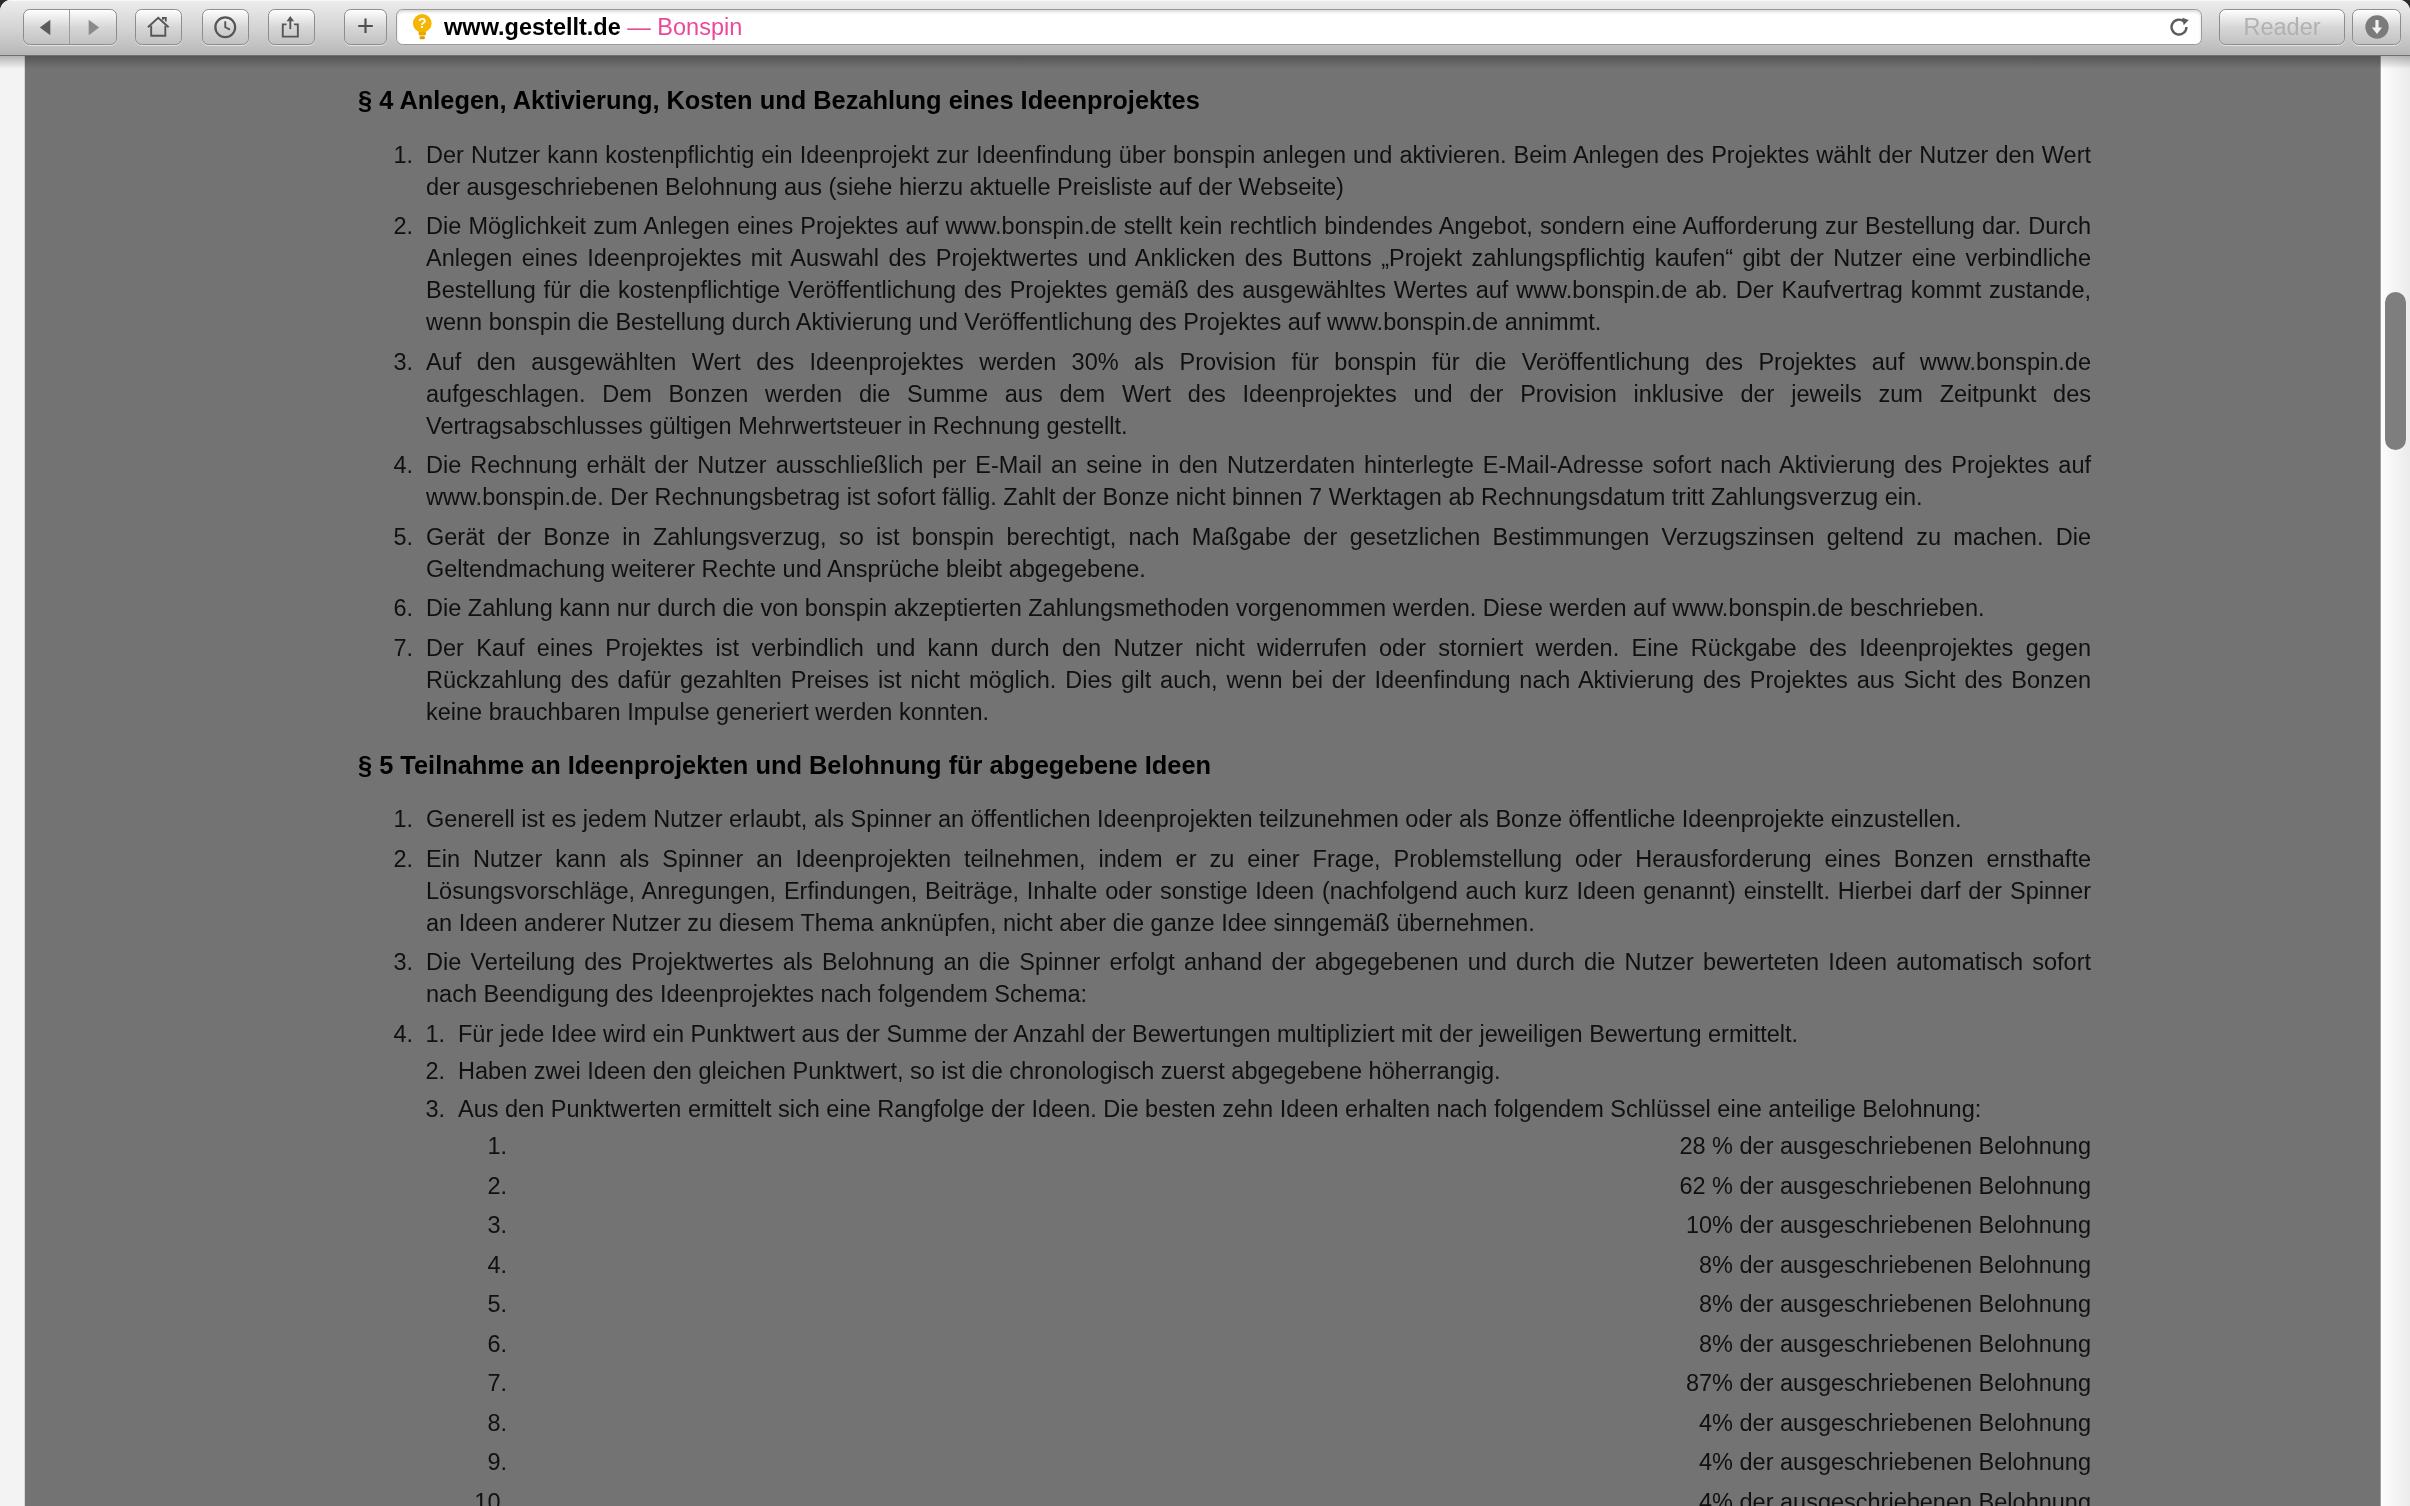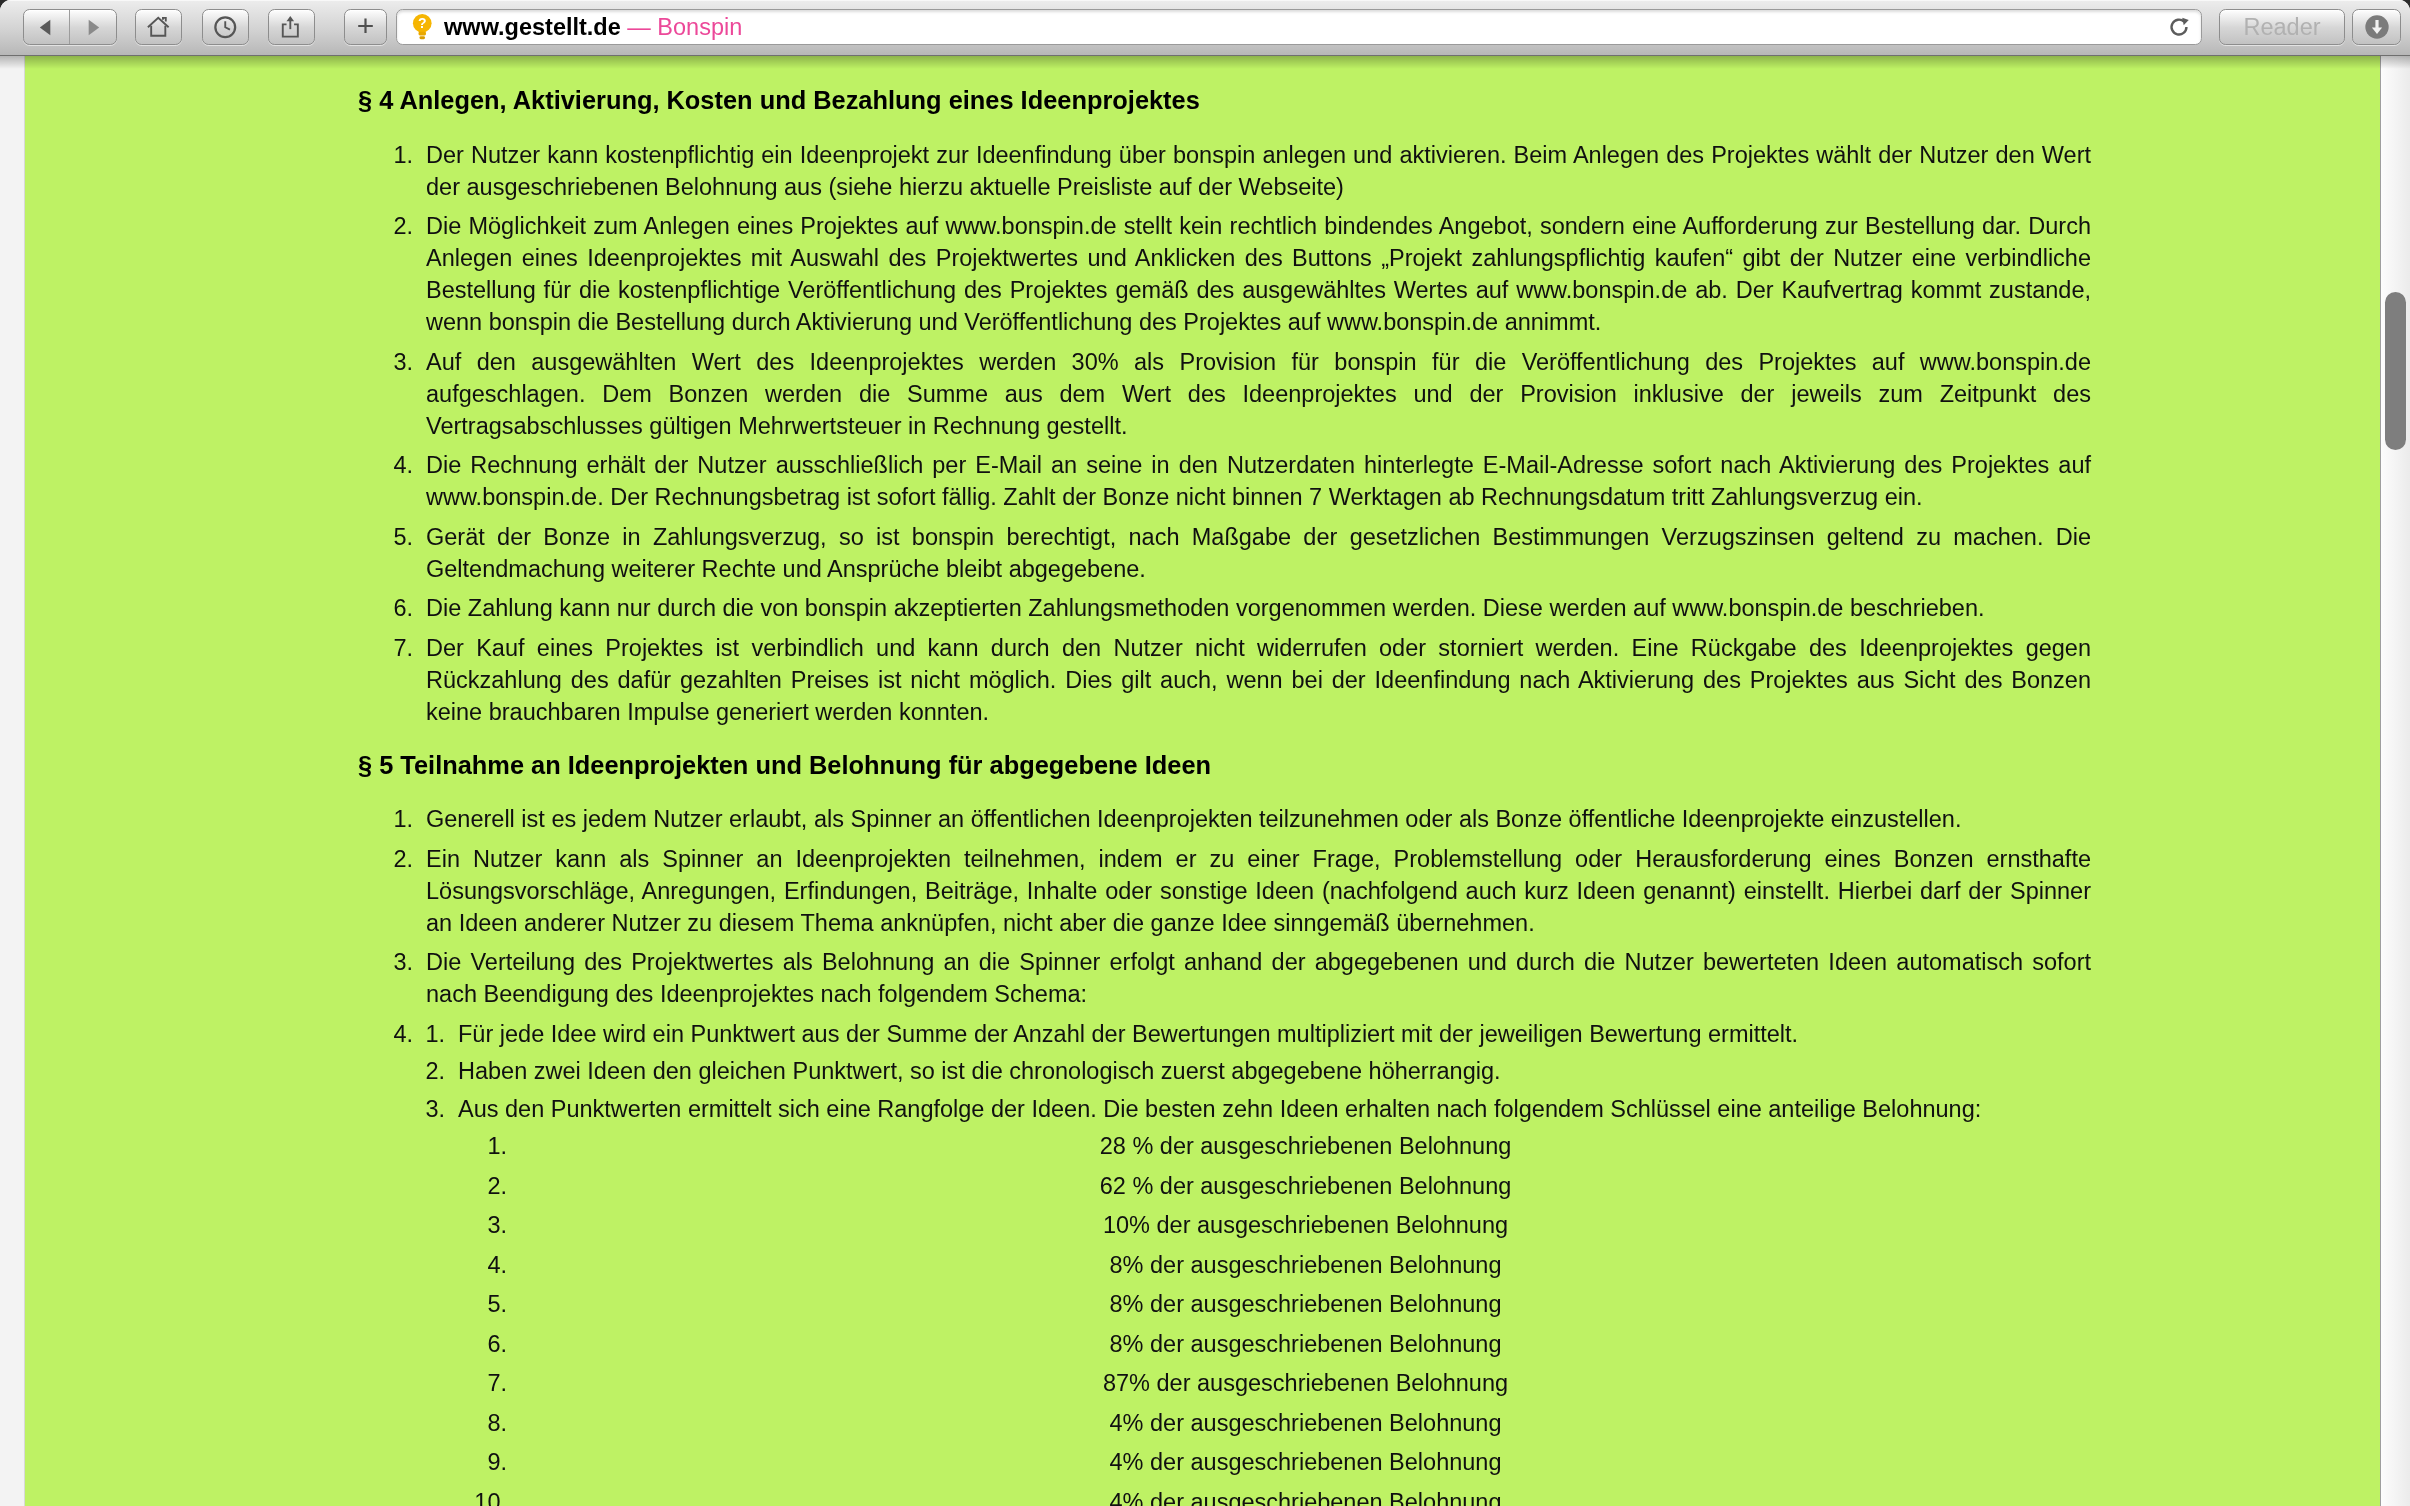--- a/index.html
+++ b/index.html
@@ -28,21 +28,21 @@
     box-shadow:inset 0 1.9px 2.8px rgba(0,0,0,.14);
     display:flex;align-items:center;padding:0 9.4px;font-size:23.5px}
   #favicon{flex:none;margin:0 9.4px 0 3.8px;display:flex}
   #url-text{color:#000;font-weight:bold;white-space:pre}
   #url-suffix{color:#ec4899;white-space:pre}
   #url-spacer{flex:1}
   #reader-btn{left:2219px;width:126px;font-size:23.5px;color:#b1b1b1}
   #dl-btn{left:2352px;width:49px}
 
   
-  #content{position:absolute;top:56px;left:0;right:0;bottom:0;background:#bef264;overflow:hidden}
+  #content{position:absolute;top:56px;left:0;right:0;bottom:0;background:#737373;overflow:hidden}
   #content-shadow{position:absolute;top:0;left:0;right:0;height:13px;z-index:6;pointer-events:none;
     background:linear-gradient(rgba(0,0,0,.26),rgba(0,0,0,0))}
   #left-strip{position:absolute;top:0;bottom:0;left:0;width:23.5px;background:#f3f3f3;
     border-right:0.9px solid #d8d8d8}
   #scrollbar{position:absolute;top:0;bottom:0;right:0;width:30px;box-sizing:border-box;
     background:linear-gradient(90deg,#fdfdfd,#ebebeb);border-left:0.9px solid #9f9f9f;z-index:5}
   #scroll-thumb{position:absolute;left:3.8px;top:236px;width:21.7px;height:158px;
     background:#7e7e7e;border-radius:11.3px}
 
   
@@ -52,21 +52,21 @@
   .row{display:flex;position:relative;font-size:23.5px;line-height:32px}
   .lv1{margin-bottom:7.5px}
   .lv2{margin-left:38px;margin-bottom:5.6px}
   .lv3{margin-left:104px;margin-bottom:7.5px}
   .num{flex:none;text-align:right;margin-right:13px}
   .lv1 > .num{width:55px}
   .lv2 > .num{width:49px}
   .lv3 > .num{width:45px}
   .outer-num{position:absolute;left:-38px;top:0;width:55px;text-align:right}
   .txt{flex:1;text-align:justify}
-  .lv3 .txt{text-align:center}
+  .lv3 .txt{text-align:right}
   svg{display:block}
 </style>
 </head>
 <body>
 
 <div id="window">
 
   <div id="toolbar">
 
     <div class="tb-btn" id="nav-group">

